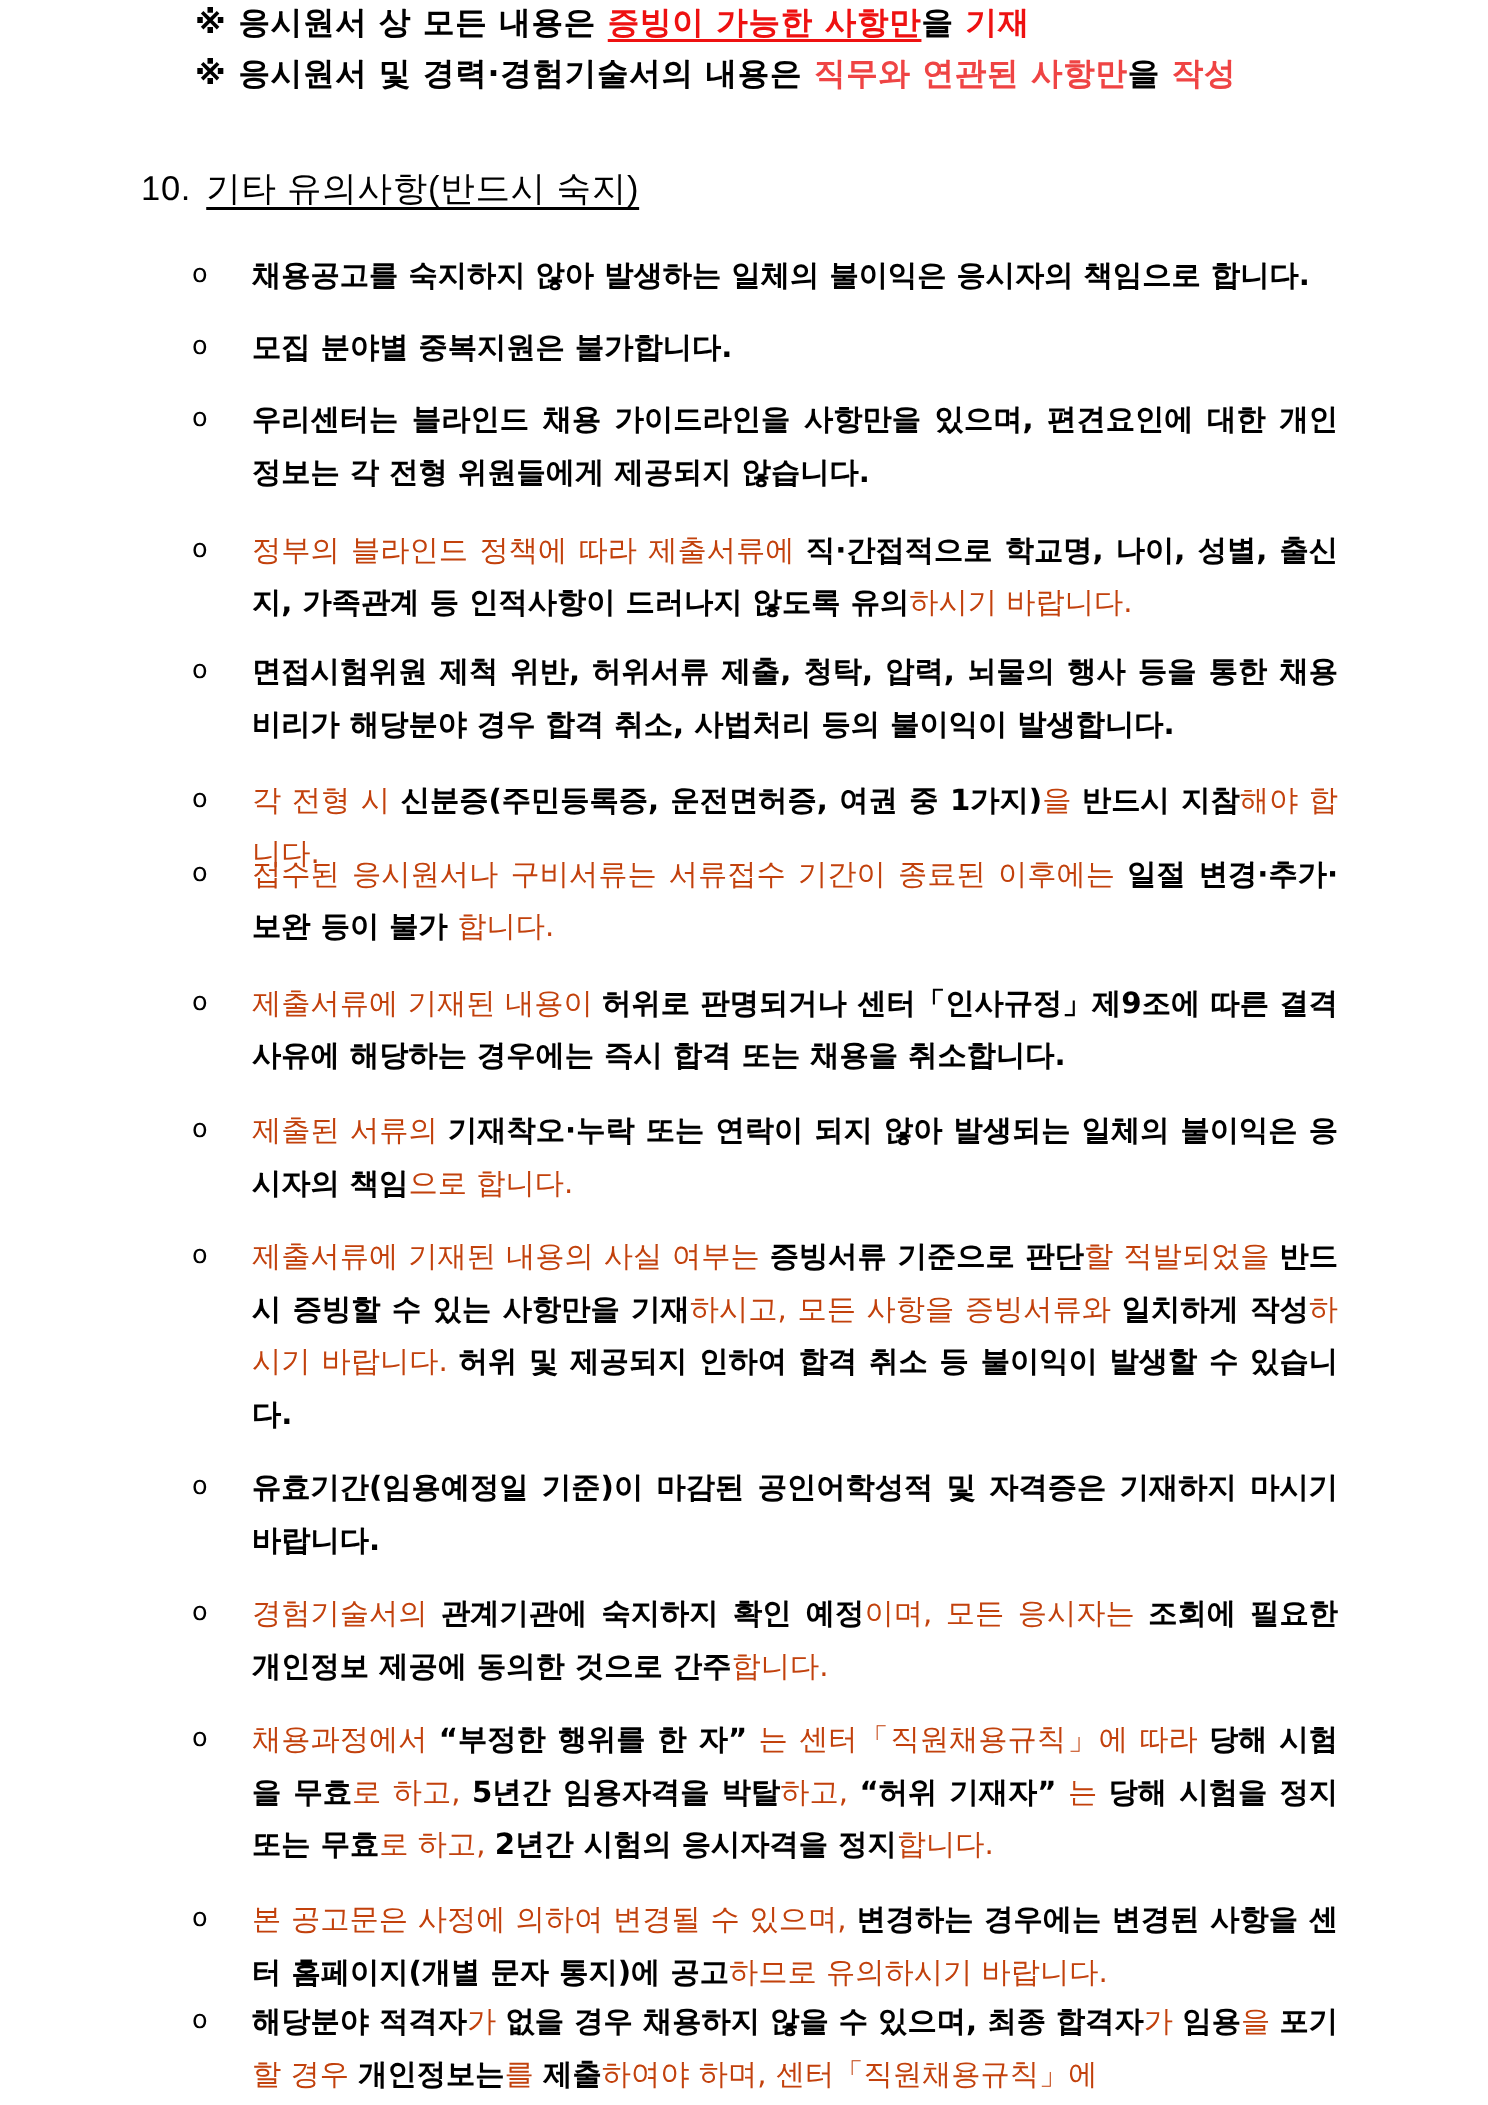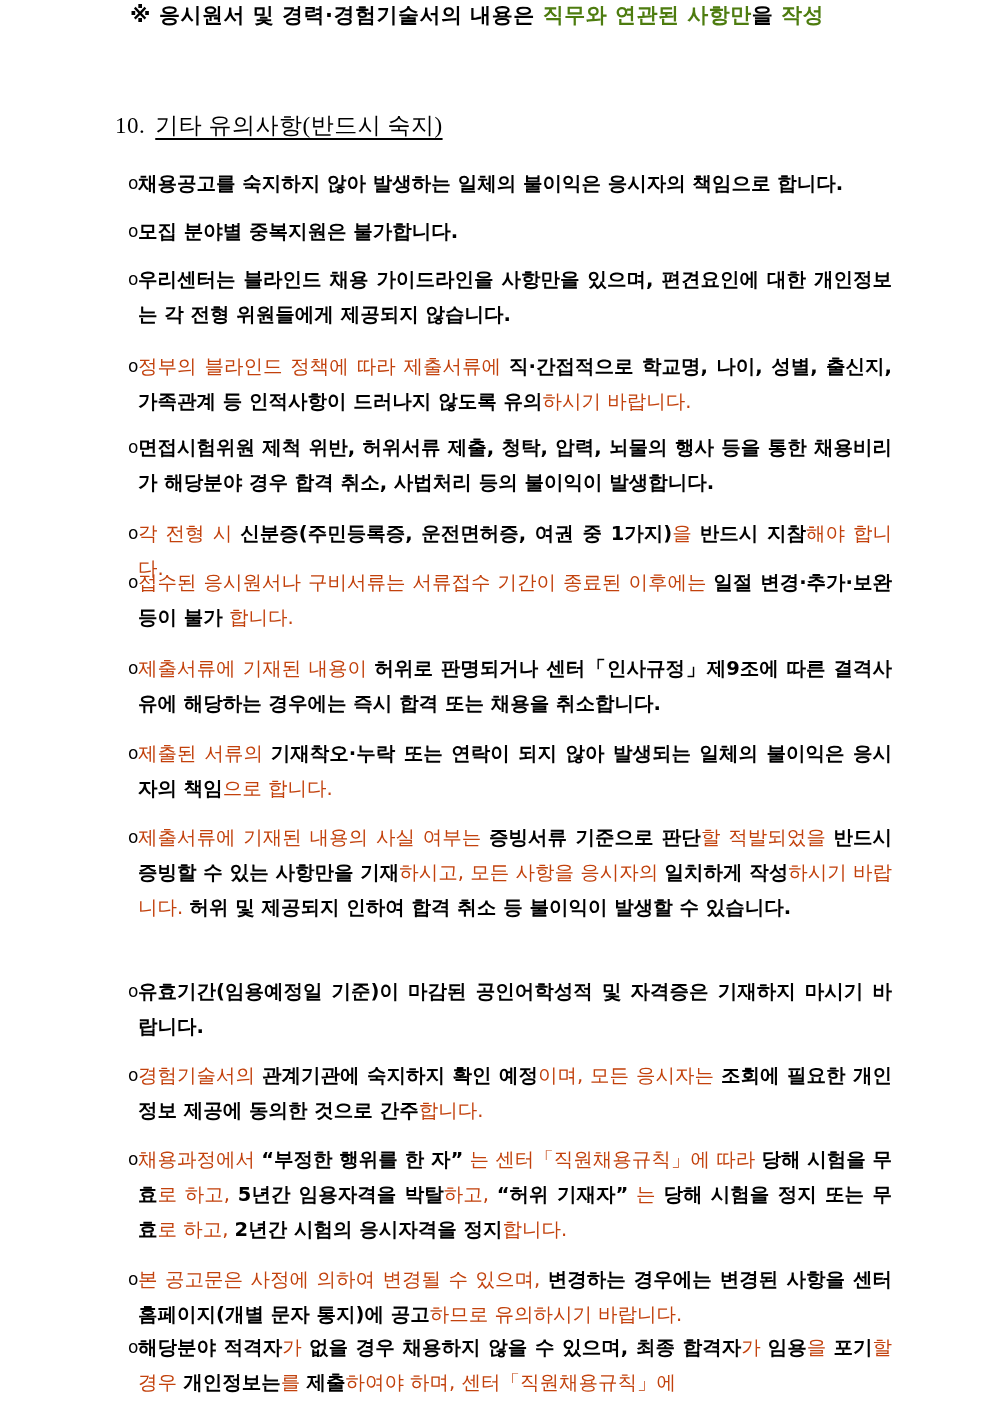--- a/index.html
+++ b/index.html
@@ -1,35 +1,38 @@
 <!DOCTYPE html>
 <html><head>
   <meta charset="utf-8">
   <style>
     html, body { margin:0; padding:0; background:#ffffff; }
     body { width:992px; height:1403px; overflow:hidden; position:relative; color:#000; font-family:"DejaVu Sans","Liberation Sans",sans-serif; }
     .notes { position:absolute; left:130px; top:0; }
     .note { font-size:21px; font-weight:bold; height:34px; line-height:30px; white-space:nowrap; letter-spacing:0.5px; }
     .note .sym { margin-right:8px; }
     .red { color:#ee1111; }
-    .blue { color:#4d7c0f; }
+    .blue { color:#ef4444; }
     .ul { text-decoration:underline; text-decoration-thickness:2px; text-underline-offset:4px; }
-    .section-title { position:absolute; left:115px; top:110px; font-family:Liberation Serif, serif; font-size:23px; white-space:nowrap; letter-spacing:0.5px;text-align:center; }
+    .section-title { position:absolute; left:94px; top:110px; font-family:Liberation Sans, sans-serif; font-size:23px; white-space:nowrap; letter-spacing:0.5px;text-align:center; }
     .section-title .num { margin-right:10px; }
     .section-title .t { text-decoration:underline; text-decoration-thickness:1.5px; text-underline-offset:5px; }
     .item { position:absolute; left:128px; width:764px; font-size:19.5px; line-height:35px; }
     .item .bullet { position:absolute; left:0; top:0; font-size:17px; }
-    .item .body { margin-left:10px; text-align:justify; text-align-last:left; }
+    .item .body { margin-left:40px; text-align:justify; text-align-last:left; }
     .b { font-weight:bold; }
     .n { font-weight:normal; color:#c2410c; }
   </style>
 </head>
 <body>
 
 <div class="notes">
+  <div class="note" style="margin-top:0">
+    <span class="sym">※</span><span>응시원서 상 모든 내용은 </span><span class="red ul">증빙이 가능한 사항만</span><span>을 </span><span class="red">기재</span>
+  </div>
   <div class="note">
     <span class="sym">※</span><span>응시원서 및 경력·경험기술서의 내용은 </span><span class="blue">직무와 연관된 사항만</span><span>을 </span><span class="blue">작성</span>
   </div>
 </div>
 
 <div class="section-title">
   <span class="num">10.</span><span class="t">기타 유의사항(반드시 숙지)</span>
 </div>
 
 <div id="items">
@@ -64,21 +67,21 @@
     <div class="item" style="top: 651px;">
       <span class="bullet">o</span>
       <div class="body"><span class="n">제출서류에 기재된 내용이 </span><span class="b">허위로 판명되거나 센터「인사규정」제9조에 따른 결격사유에 해당하는 경우에는 즉시 합격 또는 채용을 취소합니다.</span></div>
     </div>
     <div class="item" style="top: 736px;">
       <span class="bullet">o</span>
       <div class="body"><span class="n">제출된 서류의 </span><span class="b">기재착오·누락 또는 연락이 되지 않아 발생되는 일체의 불이익은 응시자의 책임</span><span class="n">으로 합니다.</span></div>
     </div>
     <div class="item" style="top: 820px;">
       <span class="bullet">o</span>
-      <div class="body"><span class="n">제출서류에 기재된 내용의 사실 여부는 </span><span class="b">증빙서류 기준으로 판단</span><span class="n">할 적발되었을 </span><span class="b">반드시 증빙할 수 있는 사항만을 기재</span><span class="n">하시고, 모든 사항을 응시자의 </span><span class="b">일치하게 작성</span><span class="n">하시기 바랍니다. </span><span class="b">허위 및 제공되지 인하여 합격 취소 등 불이익이 발생할 수 있습니다.</span></div>
+      <div class="body"><span class="n">제출서류에 기재된 내용의 사실 여부는 </span><span class="b">증빙서류 기준으로 판단</span><span class="n">할 적발되었을 </span><span class="b">반드시 증빙할 수 있는 사항만을 기재</span><span class="n">하시고, 모든 사항을 증빙서류와 </span><span class="b">일치하게 작성</span><span class="n">하시기 바랍니다. </span><span class="b">허위 및 제공되지 인하여 합격 취소 등 불이익이 발생할 수 있습니다.</span></div>
     </div>
     <div class="item" style="top: 974px;">
       <span class="bullet">o</span>
       <div class="body"><span class="b">유효기간(임용예정일 기준)이 마감된 공인어학성적 및 자격증은 기재하지 마시기 바랍니다.</span></div>
     </div>
     <div class="item" style="top: 1058px;">
       <span class="bullet">o</span>
       <div class="body"><span class="n">경험기술서의 </span><span class="b">관계기관에 숙지하지 확인 예정</span><span class="n">이며, 모든 응시자는 </span><span class="b">조회에 필요한 개인정보 제공에 동의한 것으로 간주</span><span class="n">합니다.</span></div>
     </div>
     <div class="item" style="top: 1142px;">

